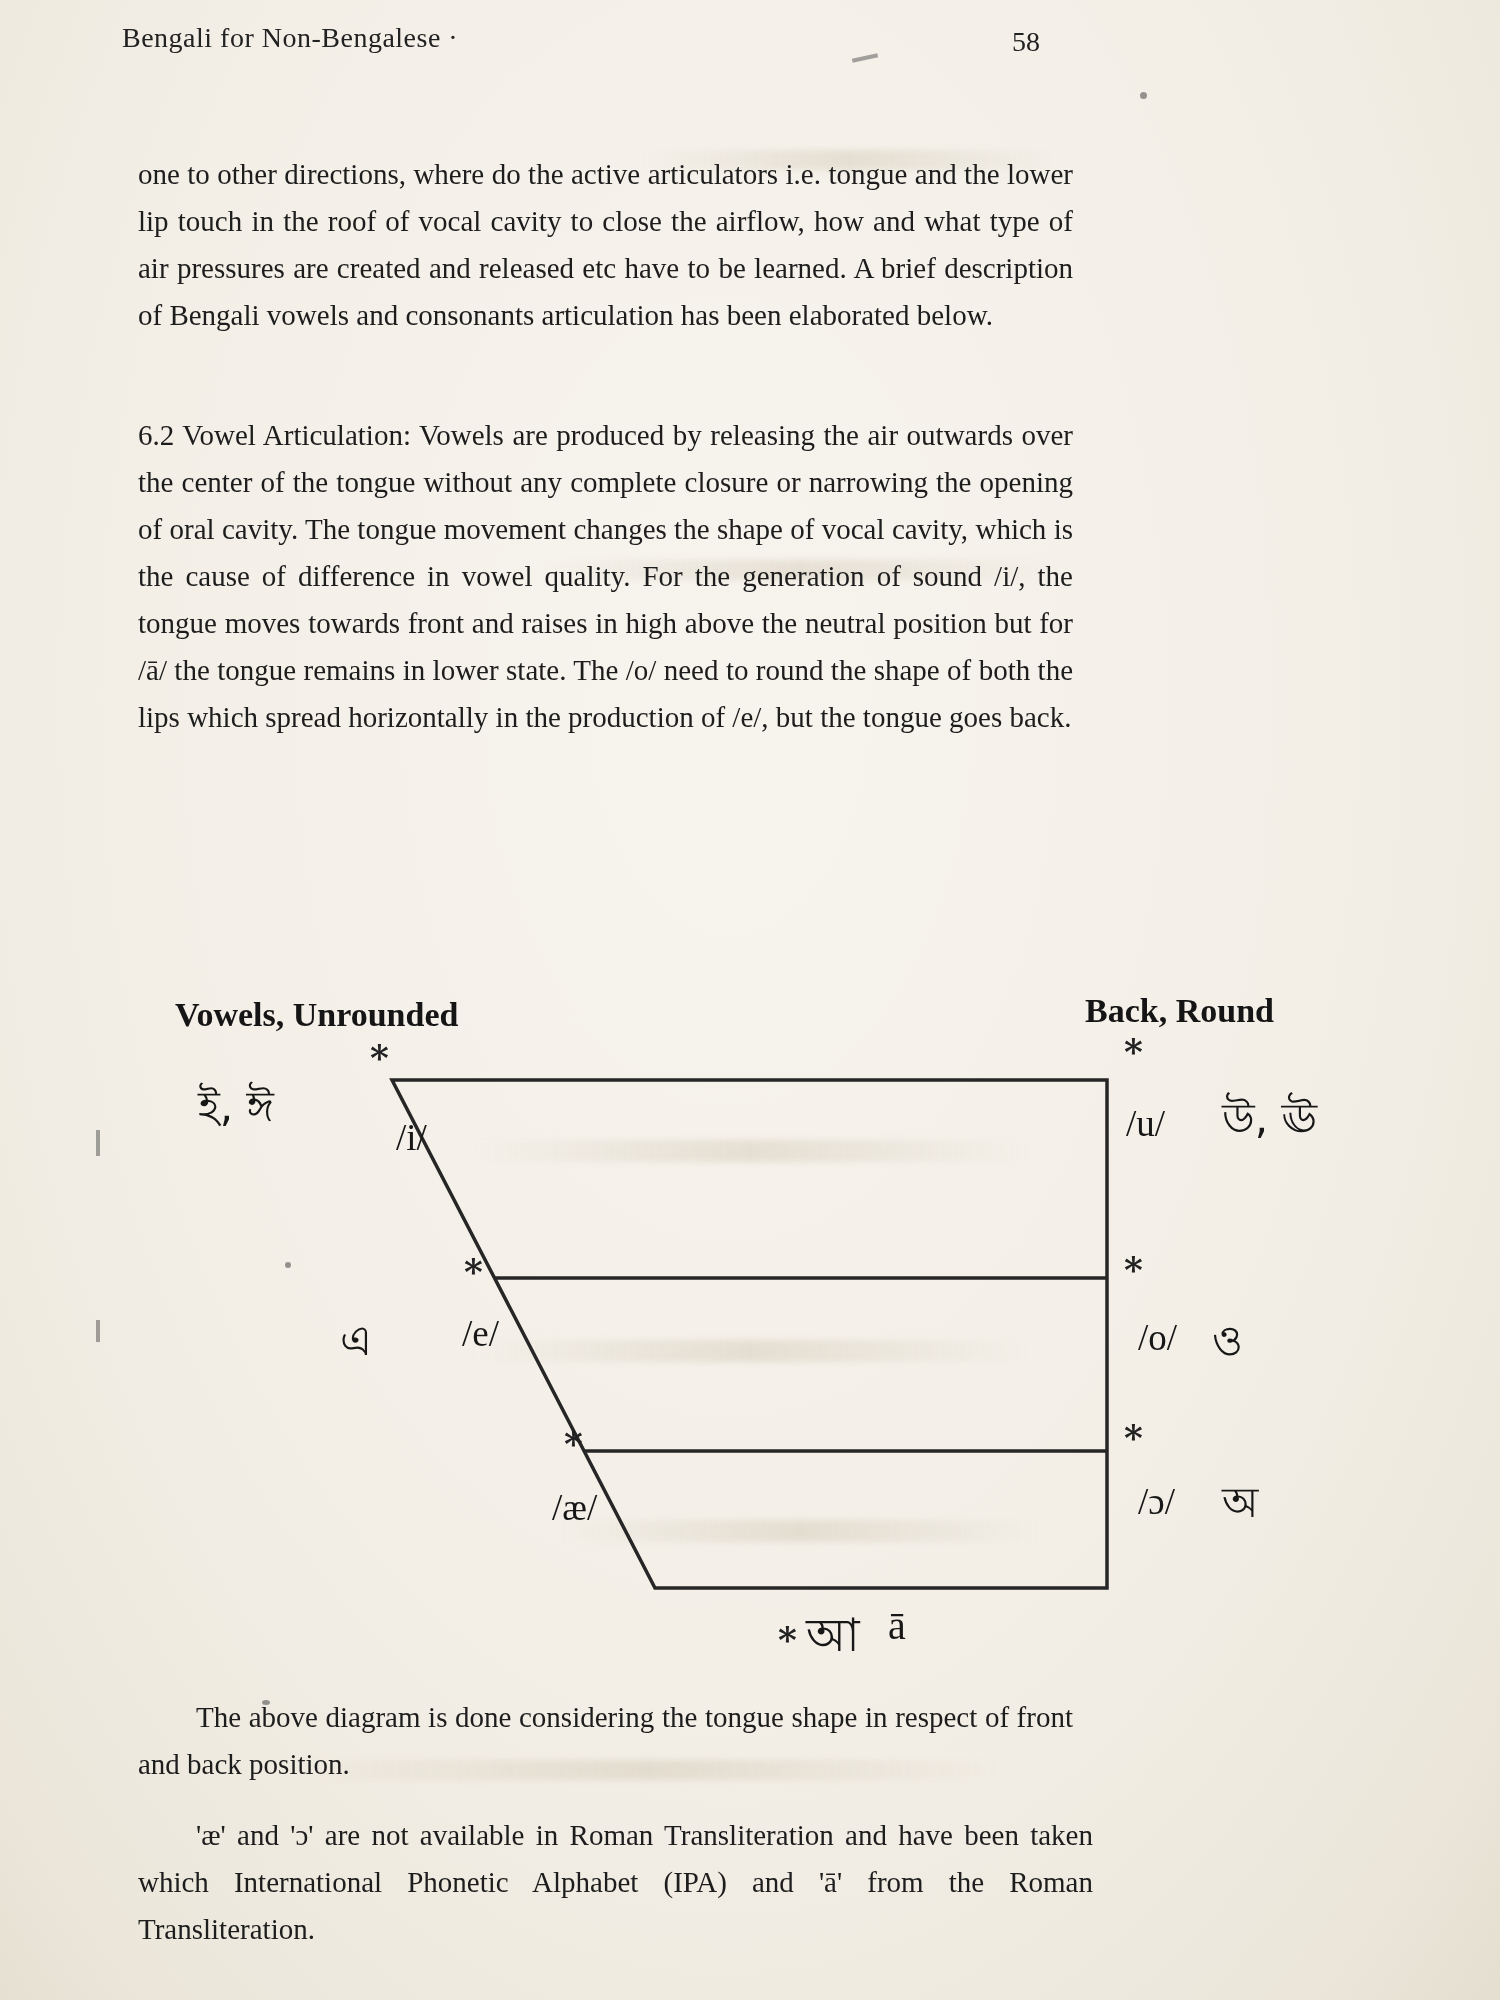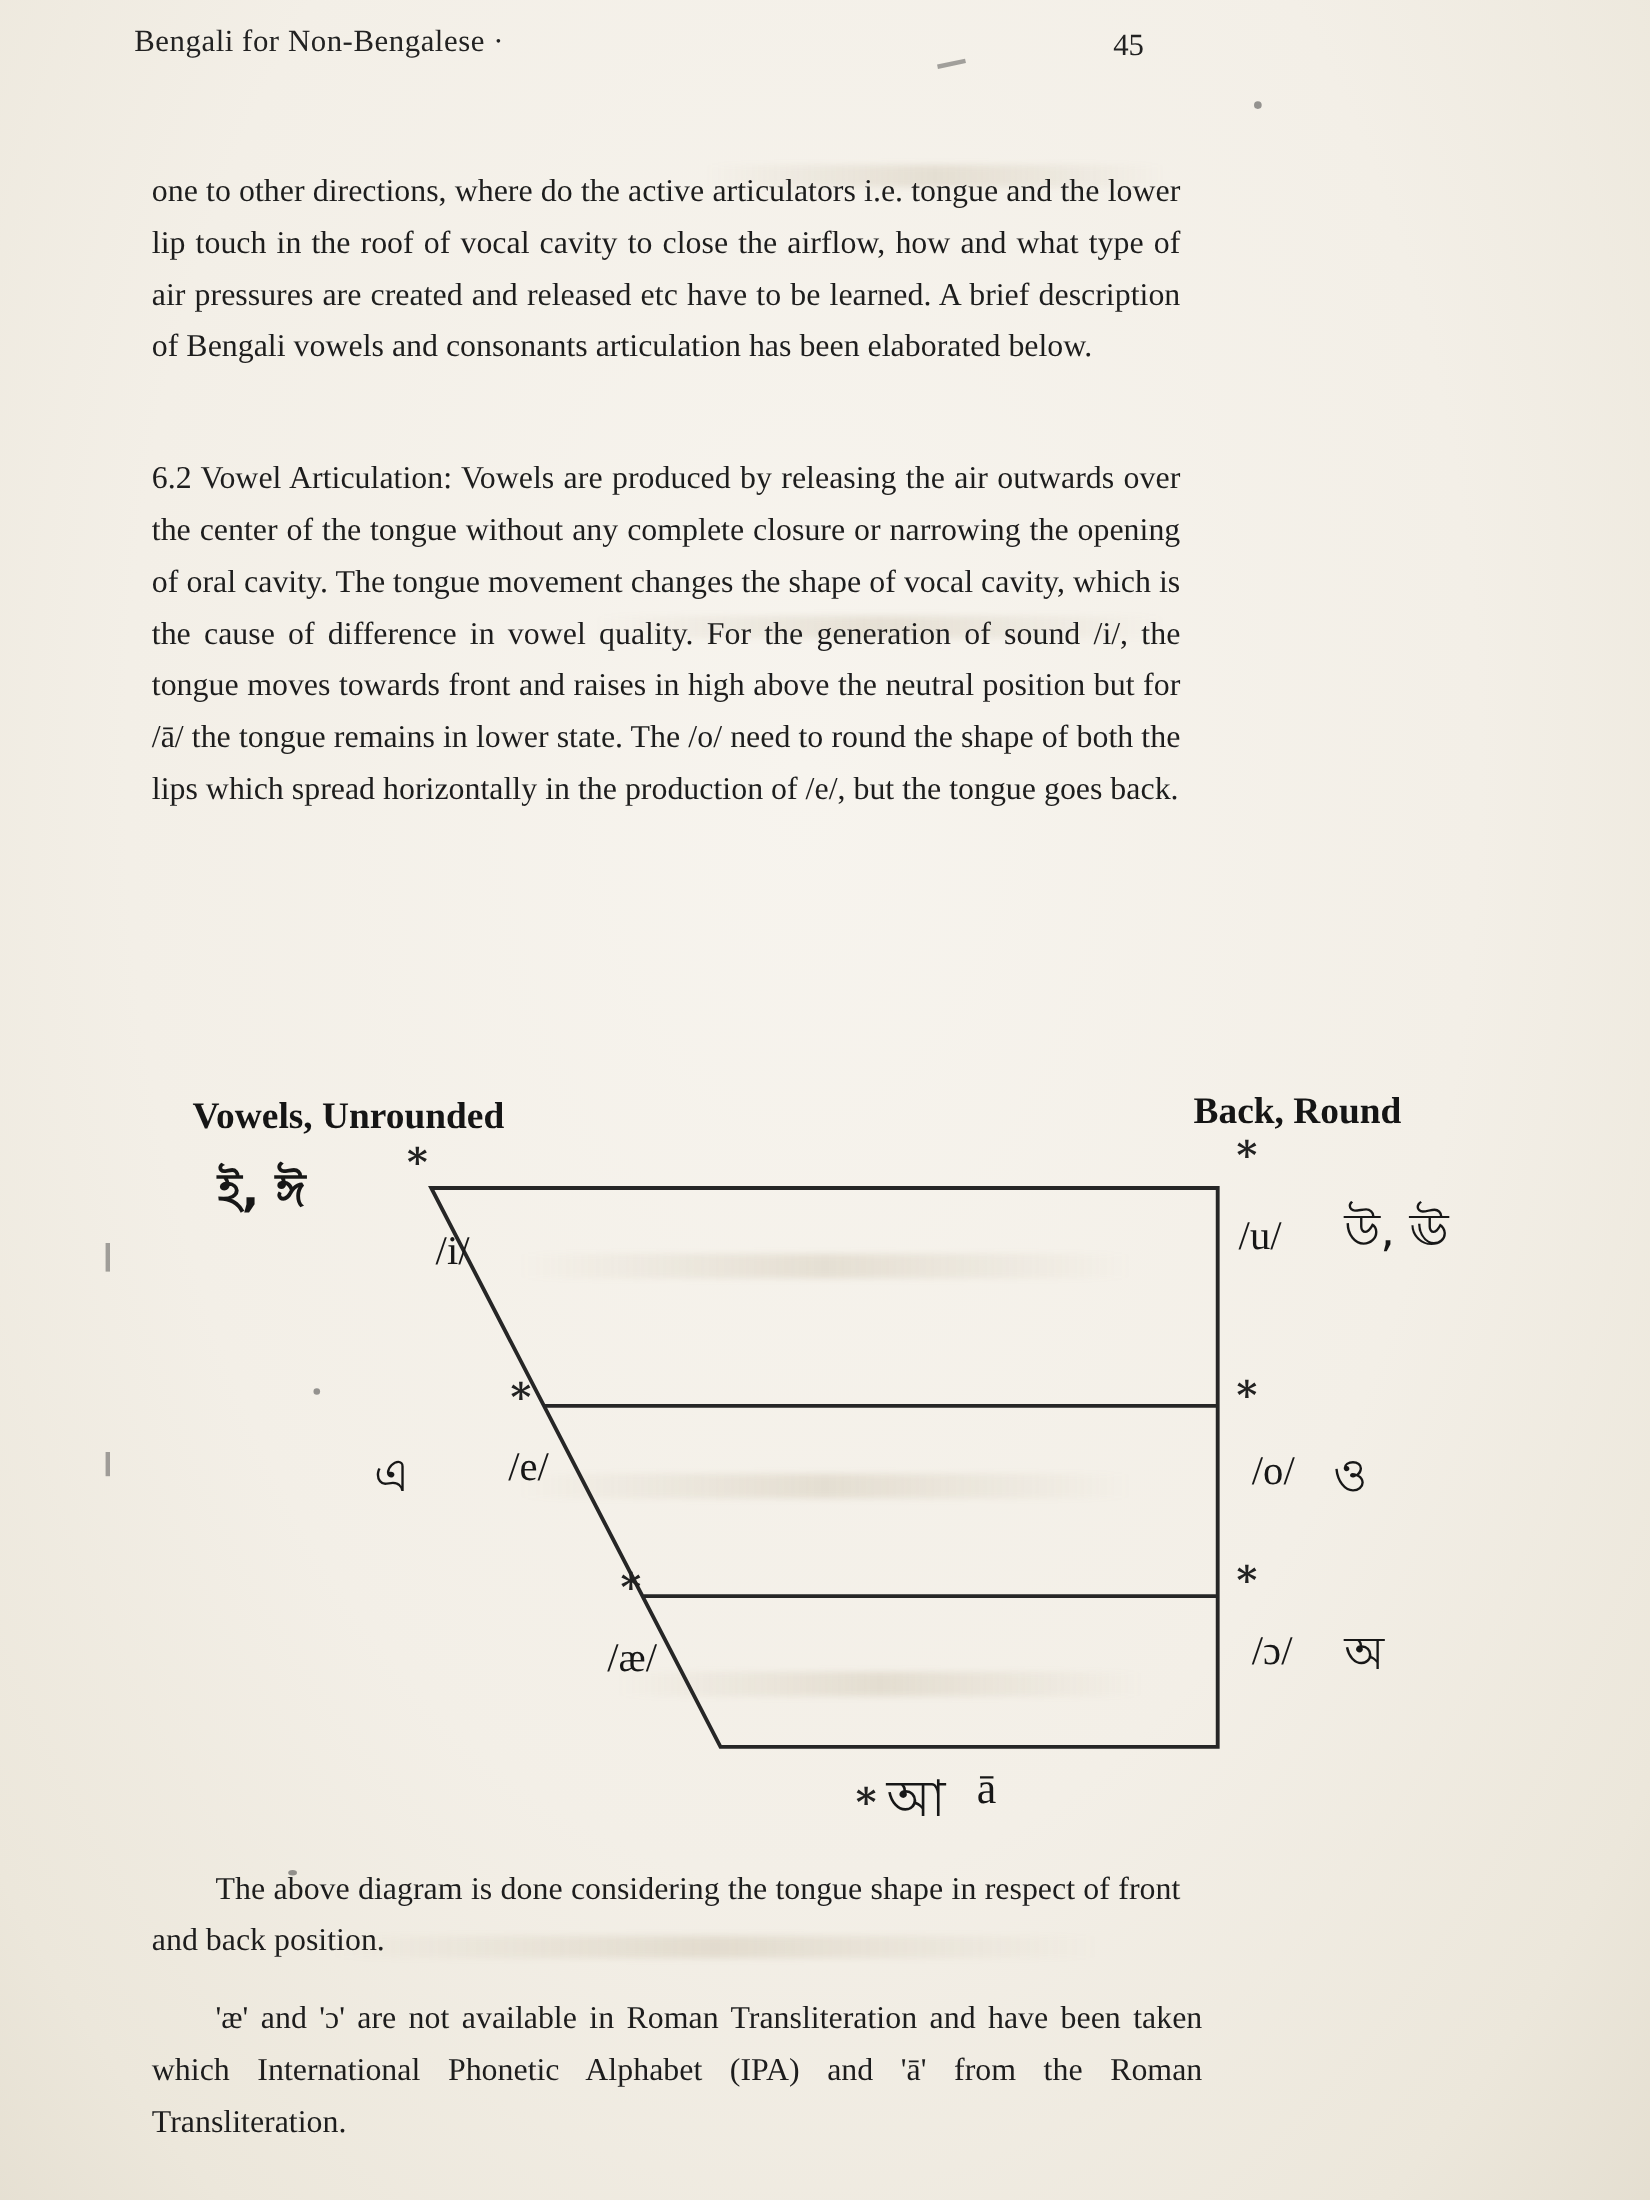--- a/index.html
+++ b/index.html
@@ -38,21 +38,21 @@
   #hdg-front { left:175px;  top:996px; }
   #hdg-back  { left:1085px; top:992px; }
 
   svg.lines { position:absolute; top:0; left:0; }
 
   .dg-label { position:absolute; white-space:nowrap; color:#171717; }
   .ipa   { font-size:37px; }
   .beng  { font-size:42px; font-family:"DejaVu Sans","Liberation Serif",serif; }
   .star  { position:absolute; font-size:36px; font-weight:bold; color:#222; font-family:"DejaVu Serif",serif; }
 
-  #lb-i-beng   { left:198px;  top:1049px;font-weight:bold; }
+  #lb-i-beng   { left:198px;  top:1074px; }
   #lb-i-ipa    { left:396px;  top:1116px; }
   #lb-u-ipa    { left:1126px; top:1102px; }
   #lb-u-beng   { left:1222px; top:1086px; }
   #lb-e-beng   { left:340px;  top:1308px; }
   #lb-e-ipa    { left:462px;  top:1312px; }
   #lb-o-ipa    { left:1138px; top:1316px; }
   #lb-o-beng   { left:1212px; top:1308px; }
   #lb-ae-ipa   { left:552px;  top:1486px; }
   #lb-oo-ipa   { left:1138px; top:1480px; }
   #lb-oo-beng  { left:1222px; top:1470px; }
@@ -88,21 +88,21 @@
   <div class="smudge" style="left:560px; top:1520px; width:480px; height:22px;"></div>
   <div class="smudge" style="left:300px; top:1760px; width:700px; height:20px;"></div>
   <div class="tick" style="left:852px;  top:56px;  width:26px; height:4px; transform:rotate(-12deg);"></div>
   <div class="speck" style="left:1140px; top:92px;  width:7px;  height:7px;"></div>
   <div class="tick" style="left:96px;  top:1130px; width:4px;  height:26px;"></div>
   <div class="tick" style="left:96px;  top:1320px; width:4px;  height:22px;"></div>
   <div class="speck" style="left:285px; top:1262px; width:6px;  height:6px;"></div>
   <div class="speck" style="left:262px; top:1700px; width:8px;  height:5px;"></div>
 
   <span class="running-header">Bengali for Non-Bengalese ·</span>
-  <span class="page-num">45</span>
+  <span class="page-num">58</span>
 
   <p class="para" id="p-intro">one to other directions, where do the active articulators i.e. tongue and the lower lip touch in the roof of vocal cavity to close the airflow, how and what type of air pressures are created and released etc have to be learned. A brief description of Bengali vowels and consonants articulation has been elaborated below.</p>
 
   <p class="para" id="p-section"><span class="lead-bold">6.2 Vowel Articulation:</span><span> Vowels are produced by releasing the air outwards over the center of the tongue without any complete closure or narrowing the opening of oral cavity. The tongue movement changes the shape of vocal cavity, which is the cause of difference in vowel quality. For the generation of sound /i/, the tongue moves towards front and raises in high above the neutral position but for /ā/ the tongue remains in lower state. The /o/ need to round the shape of both the lips which spread horizontally in the production of /e/, but the tongue goes back.</span></p>
 
 
   <div class="diagram">
 
     <span class="dg-heading" id="hdg-front">Vowels, Unrounded</span>
     <span class="dg-heading" id="hdg-back">Back, Round</span>

